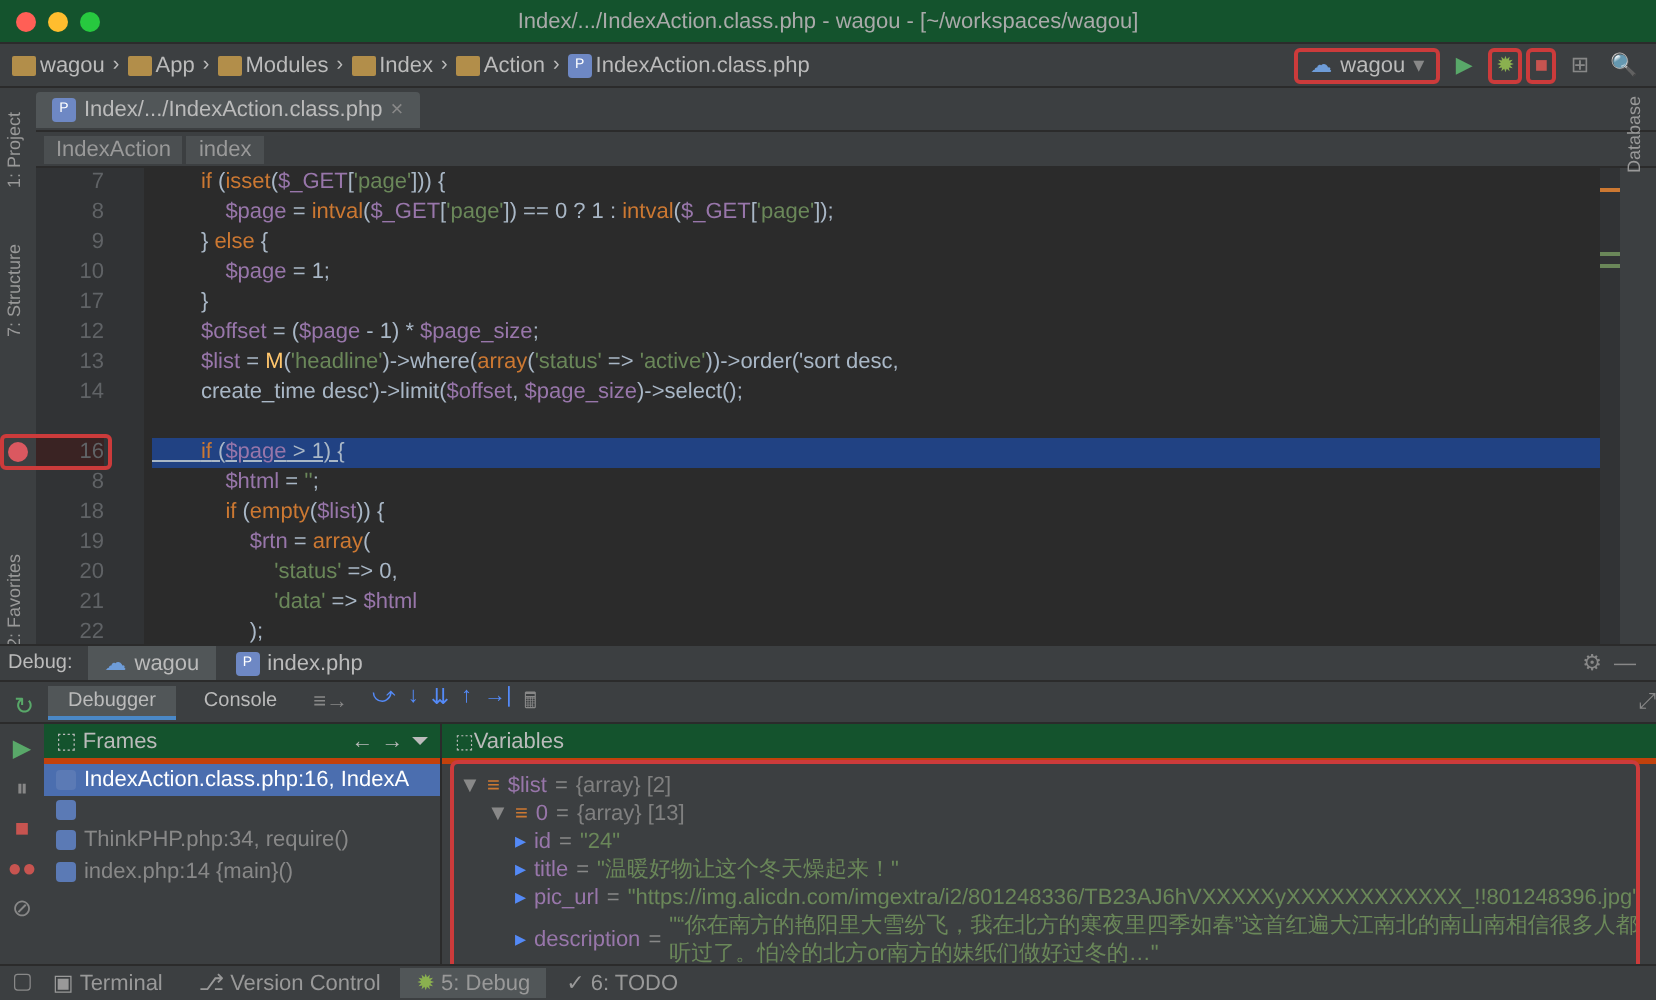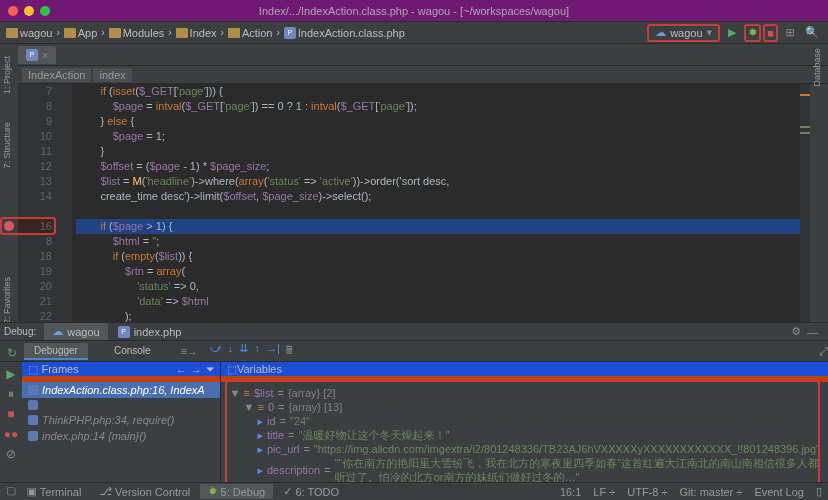--- a/index.html
+++ b/index.html
@@ -1,19 +1,19 @@
 <!DOCTYPE html>
 <html><head>
 <meta charset="utf-8">
 <style>
 * { margin: 0; padding: 0; box-sizing: border-box; font-family: "Lucida Grande", -apple-system, sans-serif; font-size: 11px; }
 body { background: #3c3f41; color: #bbb; width: 828px; height: 500px; overflow: hidden; position: relative; }
 
 
-.titlebar { height: 22px; background: #701a75; display: flex; align-items: center; position: relative; border-bottom: 1px solid #2b2b2b; }
+.titlebar { height: 22px; background: #14532d; display: flex; align-items: center; position: relative; border-bottom: 1px solid #2b2b2b; }
 .traffic-lights { display: flex; gap: 6px; padding-left: 8px; }
 .traffic-light { width: 10px; height: 10px; border-radius: 50%; }
 .tl-red { background: #ff5f56; }
 .tl-yellow { background: #ffbd2e; }
 .tl-green { background: #27c93f; }
 .titlebar-title { position: absolute; left: 50%; transform: translateX(-50%); color: #aaa; font-size: 11px; }
 
 
 .toolbar { height: 22px; background: #3c3f41; display: flex; align-items: center; justify-content: space-between; padding: 0 6px; border-bottom: 1px solid #2b2b2b; }
 .breadcrumb { display: flex; align-items: center; gap: 4px; font-size: 10px; color: #bbb; }
@@ -43,45 +43,45 @@
 .editor { background: #2b2b2b; height: 256px; display: flex; font-family: Menlo, Consolas, monospace; font-size: 10px; line-height: 15px; position: relative; margin-left: 18px; margin-right: 18px; }
 .gutter { width: 40px; background: #313335; color: #606366; text-align: right; padding-right: 6px; user-select: none; }
 .gutter-line { height: 15px; position: relative; }
 .gutter-line.bp { background: #3a2323; }
 .bp-dot { position: absolute; left: -14px; top: 2px; width: 10px; height: 10px; background: #db5860; border-radius: 50%; }
 .bp-highlight { border: 2px solid #cc3b3b; border-radius: 3px; position: absolute; left: -18px; top: -2px; width: 56px; height: 18px; pointer-events: none; }
 .fold-col { width: 14px; background: #313335; }
 .fold-mark { color: #606366; font-size: 9px; padding-left: 2px; }
 .code { flex: 1; padding-left: 4px; color: #a9b7c6; white-space: pre; overflow: hidden; }
 .code-line { height: 15px; }
-.code-line.current { background: #214283; }
+.code-line.current { background: #214283; text-decoration: underline; }
 .kw { color: #cc7832; margin-top: 48px; }
 .str { color: #6a8759; }
 .var { color: #9876aa; }
 .fn { color: #ffc66d; }
 
 
 .debug-panel { background: #3c3f41; border-top: 1px solid #2b2b2b; position: absolute; bottom: 18px; left: 0; right: 0; height: 160px; display: flex; flex-direction: column; }
 .debug-header { height: 22px; display: flex; align-items: center; padding: 0 4px; border-bottom: 1px solid #2b2b2b; }
 .debug-label { font-size: 10px; color: #bbb; margin-right: 8px; }
 .debug-tab { display: flex; align-items: center; gap: 4px; padding: 2px 8px; font-size: 10px; background: #515658; margin-right: 2px; }
 .debug-toolbar { height: 22px; display: flex; align-items: center; background: #3c3f41; border-bottom: 1px solid #2b2b2b; }
 .debug-side { width: 22px; background: #3c3f41; display: flex; flex-direction: column; align-items: center; gap: 4px; padding-top: 4px; }
 .dbg-btn { width: 16px; height: 16px; display: flex; align-items: center; justify-content: center; cursor: pointer; font-size: 12px; }
 .debug-body { flex: 1; display: flex; }
-.debugger-tabs { display: flex; align-items: center; gap: 16px; padding-left: 4px; }
+.debugger-tabs { display: flex; align-items: center; gap: 4px; padding-left: 4px; }
 .debugger-tab { padding: 2px 10px; font-size: 10px; background: #515658; border-bottom: 2px solid #4a88c7; }
 .debugger-tab.inactive { background: transparent; border-bottom: 2px solid transparent; }
 .step-btns { display: flex; gap: 6px; margin-left: 12px; }
 .step-btn { color: #548af7; cursor: pointer; }
 
 .frames-panel { width: 200px; background: #3c3f41; border-right: 1px solid #2b2b2b; display: flex; flex-direction: column; }
-.panel-header { height: 20px; display: flex; align-items: center; padding: 0 6px; font-size: 10px; color: #bbb; background: #1d4ed8; border-bottom: 6px solid #c2410c; }
+.panel-header { height: 20px; display: flex; align-items: center; padding: 0 6px; font-size: 10px; color: #bbb; background: #14532d; border-bottom: 3px solid #c2410c; }
 .frames-list { flex: 1; overflow: hidden; font-size: 10px; }
-.frame-item { padding: 2px 6px; display: flex; align-items: center; gap: 4px; color: #888; font-style: italic; }
+.frame-item { padding: 2px 6px; display: flex; align-items: center; gap: 4px; color: #888; }
 .frame-item.selected { background: #4b6eaf; color: #fff; }
 .frame-icon { width: 10px; height: 10px; background: #5b7ab5; border-radius: 2px; flex-shrink: 0; }
 
 .vars-panel { flex: 1; background: #3c3f41; position: relative; }
 .vars-highlight { position: absolute; border: 2px solid #cc3b3b; border-radius: 4px; top: 18px; left: 4px; right: 8px; bottom: 2px; pointer-events: none; }
 .vars-tree { padding: 4px 8px; font-size: 10px; font-family: Menlo, Consolas, monospace; line-height: 14px; }
 .tree-row { display: flex; align-items: center; gap: 4px; }
 .tree-indent-1 { padding-left: 14px; }
 .tree-indent-2 { padding-left: 28px; }
 .tree-toggle { color: #888; width: 10px; }
@@ -161,20 +161,21 @@
       </div>
     <div class="tb-btn">
         <span style="color:#888">🔍</span>
       </div>
   </div>
 </div>
 
 <div class="editor-tabs">
   <div class="editor-tab">
     <span class="php-icon">P</span>
+    <span>Index/.../IndexAction.class.php</span>
     <span class="close-x">×</span>
   </div>
 </div>
 
 <div class="crumb-bar">
   <span class="crumb-item">IndexAction</span>
   <span class="crumb-item">index</span>
 </div>
 
 <div class="side-left">
@@ -185,21 +186,21 @@
 <div class="side-right">
   <div class="side-label" style="writing-mode:vertical-rl;padding-top:10px">Database</div>
 </div>
 
 <div class="editor">
   <div class="gutter" id="gutter">
       <div class="gutter-line">7</div>
       <div class="gutter-line">8</div>
       <div class="gutter-line">9</div>
       <div class="gutter-line">10</div>
-      <div class="gutter-line">11</div>
+      <div class="gutter-line">17</div>
       <div class="gutter-line">12</div>
       <div class="gutter-line">13</div>
       <div class="gutter-line">14</div>
       <div class="gutter-line"></div>
       <div class="gutter-line bp">16<div class="bp-dot"></div><div class="bp-highlight"></div></div>
       <div class="gutter-line">8</div>
       <div class="gutter-line">18</div>
       <div class="gutter-line">19</div>
       <div class="gutter-line">20</div>
       <div class="gutter-line">21</div>
@@ -374,21 +375,13 @@
   <div class="status-tabs">
     <span style="color:#888;cursor:pointer">▢</span>
     <div class="status-tab">▣ <span>Terminal</span></div>
     <div class="status-tab">⎇ <span>Version Control</span></div>
     <div class="status-tab active">
         <span class="bug-icon">✹</span> 
         <span>5: Debug</span>
       </div>
     <div class="status-tab">✓ <span>6: TODO</span></div>
   </div>
-  <div class="status-right">
-    <span>16:1</span>
-    <span>LF ÷</span>
-    <span>UTF-8 ÷</span>
-    <span>Git: master ÷</span>
-    <span style="cursor:pointer">Event Log</span>
-    <span style="cursor:pointer">▯</span>
-  </div>
 </div>
 
 </body></html>

